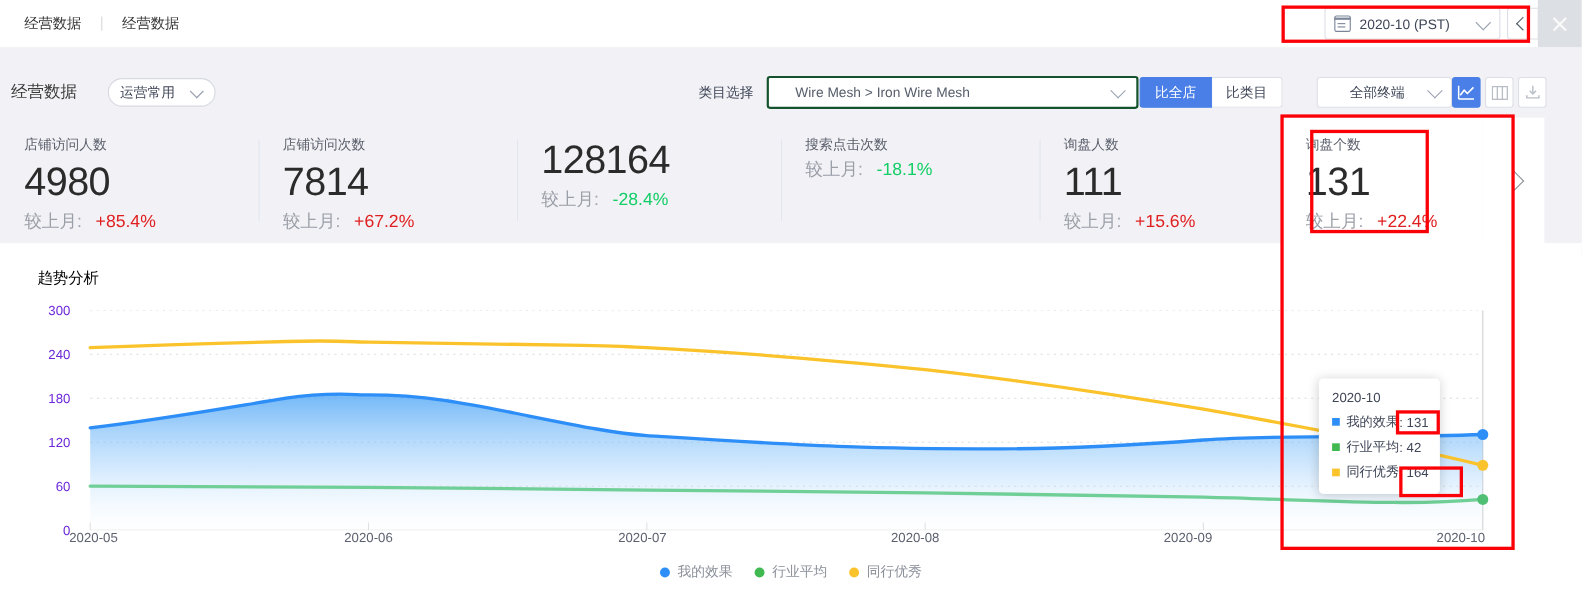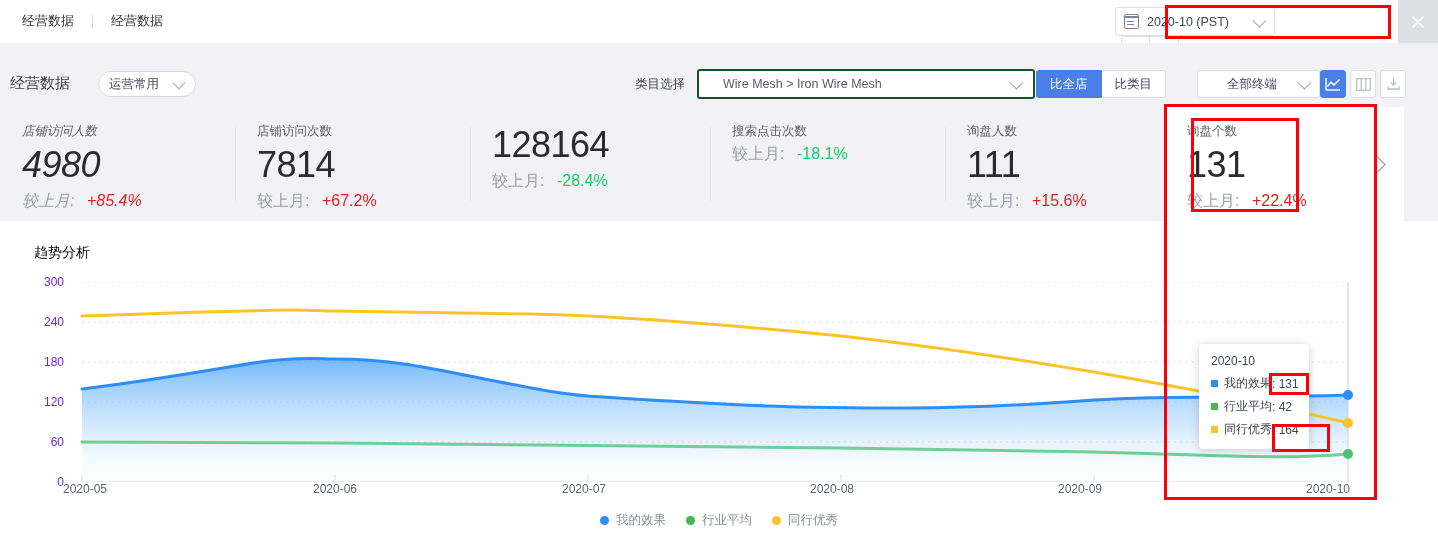--- a/index.html
+++ b/index.html
@@ -11,21 +11,21 @@
   }
   .app{position:relative;width:1438px;height:553px;}
 
   
   .topbar{position:absolute;left:0;top:0;width:1438px;height:43px;background:#ffffff;}
   .topnav{position:absolute;left:22px;top:12px;display:flex;align-items:center;gap:0;}
   .topnav .tab{font-size:13px;color:#333;padding:0 18px 0 0;cursor:pointer;}
   .topnav .divider{width:1px;height:13px;background:#d9d9de;}
   .topnav .tab.second{padding-left:18px;padding-right:0;}
 
-  .datewrap{position:absolute;left:1115px;top:7px;display:flex;align-items:flex-start;flex-direction:column;}
+  .datewrap{position:absolute;left:1204px;top:7px;display:flex;align-items:flex-start;}
   .datebox{width:160px;height:29px;border:1px solid #dcdfe6;border-radius:3px;background:#fff;
            display:flex;align-items:center;padding:0 8px;box-sizing:border-box;}
   .cal-ico{width:13px;height:13px;border:1.3px solid #7a8599;border-radius:2px;position:relative;flex:0 0 auto;}
   .cal-ico:before{content:"";position:absolute;left:-1.3px;right:-1.3px;top:1px;height:2.4px;background:#7a8599;}
   .cal-ico:after{content:"";position:absolute;left:2px;top:6px;width:7px;height:1.4px;
                  box-shadow:0 3px 0 0 #7a8599;background:#7a8599;}
   .datetext{font-size:12.5px;color:#3f4657;margin-left:8px;flex:1;}
   .chev{width:9px;height:9px;border-right:1.4px solid #9aa2b1;border-bottom:1.4px solid #9aa2b1;
         transform:rotate(45deg) translateY(-2px);margin-right:3px;}
   .arrowbtns{display:flex;margin-left:6px;}
@@ -188,21 +188,21 @@
   </div>
   <div class="iconbtn dlb">
     <svg width="15" height="14" viewBox="0 0 15 14">
       <line x1="7.5" y1="1" x2="7.5" y2="8" stroke="#b8bdc6" stroke-width="1.3"></line>
       <polyline points="4.6,5.4 7.5,8.4 10.4,5.4" fill="none" stroke="#b8bdc6" stroke-width="1.3"></polyline>
       <polyline points="2,9.5 2,12 13,12 13,9.5" fill="none" stroke="#b8bdc6" stroke-width="1.3"></polyline>
     </svg>
   </div>
 
   <div class="kpistrip">
-    <div class="kpi" style="left:0px;width:235px;font-style:italic;">
+    <div class="kpi" style="left:0px;width:235px;">
       <div class="lbl">店铺访问人数</div>
       <div class="val">4980</div>
       <div class="delta">
         <span>较上月:</span>
         <span class="pct up">+85.4%</span>
       </div>
     </div>
     <div class="kpi" style="left:235px;width:235px;">
       <span class="sep"></span>
       <div class="lbl">店铺访问次数</div>

